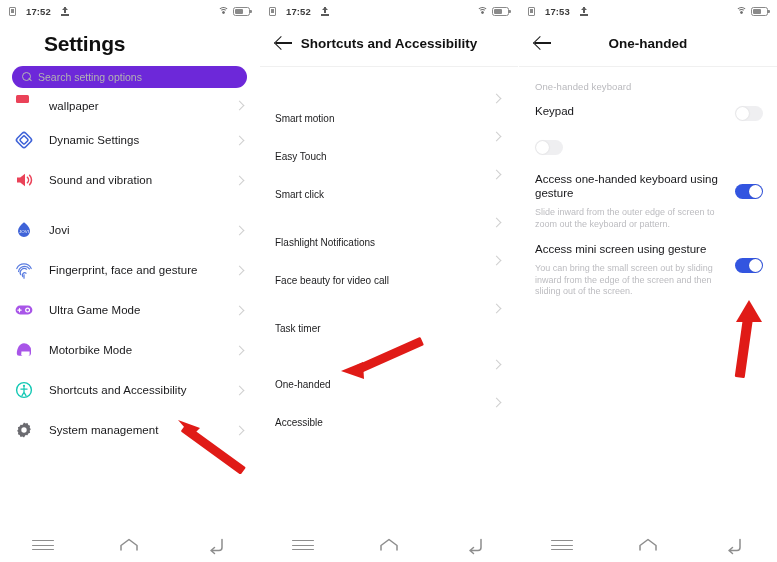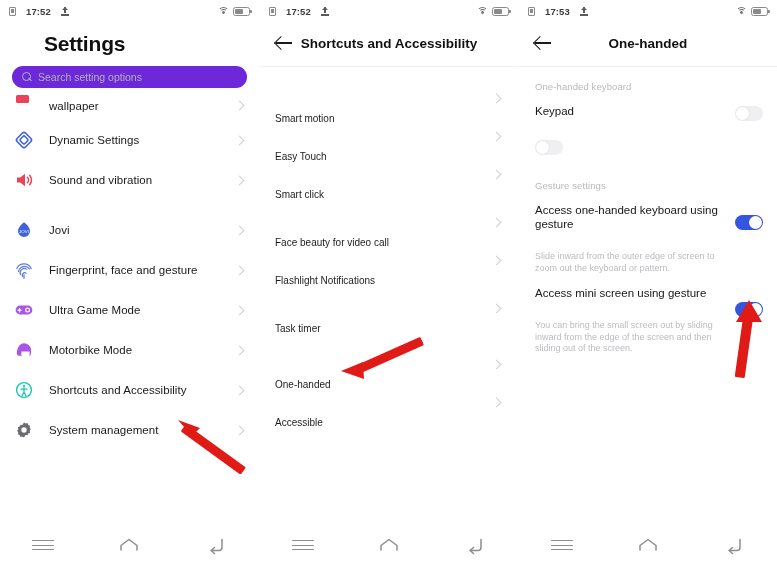--- a/index.html
+++ b/index.html
@@ -147,21 +147,21 @@
   
   .sect-label {
     font-size: 9.5px; color: #b9b9bd; padding: 14px 16px 6px 16px; letter-spacing:.1px;
   }
   .trow {
     display:flex; align-items:flex-start; padding: 6px 14px 6px 16px; min-height: 34px;
     cursor:pointer;
   }
   .trow .tmain { flex:1; padding-right: 8px; }
   .trow .ttitle { font-size:11.5px; color:#17171a; line-height:14px; font-weight:400;}
-  .trow .tdesc { font-size:9px; color:#bcbcc0; line-height:11.5px; margin-top:20px;}
+  .trow .tdesc { font-size:9px; color:#bcbcc0; line-height:11.5px; margin-top:7px;}
   .toggle {
     width: 28px; height: 15px; border-radius: 8px; position: relative;
     flex: 0 0 28px; margin-top: 2px; cursor:pointer;
   }
   .toggle.off { background: #efeff1; }
   .toggle.on  { background: #3355e0; }
   .toggle .knob {
     position:absolute; top: 1px; width: 13px; height: 13px; border-radius: 50%;
     background: #fff; box-shadow: 0 0 1px rgba(0,0,0,.25);
   }
@@ -402,25 +402,25 @@
         <span class="chev"></span>
       </div>
       <div class="prow">
         <span class="lbl">Smart click</span>
         <span class="chev"></span>
       </div>
 
       <div class="gap-sep"></div>
 
       <div class="prow">
+        <span class="lbl">Flashlight Notifications</span>
+        <span class="chev"></span>
+      </div>
+      <div class="prow">
         <span class="lbl">Face beauty for video call</span>
-        <span class="chev"></span>
-      </div>
-      <div class="prow">
-        <span class="lbl">Flashlight Notifications</span>
         <span class="chev"></span>
       </div>
 
       <div class="gap-sep"></div>
 
       <div class="prow">
         <span class="lbl">Task timer</span>
         <span class="chev"></span>
       </div>
 
@@ -506,21 +506,20 @@
       </div>
 
       <div class="trow">
         <span class="toggle off">
             <span class="knob"></span>
           </span>
       </div>
     </div>
 
     <div>
-      <div class="sect-label">Gesture settings</div>
 
       <div class="trow">
         <div class="tmain">
           <div class="ttitle">Access one-handed keyboard using gesture</div>
           <div class="tdesc">Slide inward from the outer edge of screen to zoom out the keyboard or pattern.</div>
         </div>
         <span class="toggle on" style="margin-top:12px;">
             <span class="knob"></span>
           </span>
       </div>

